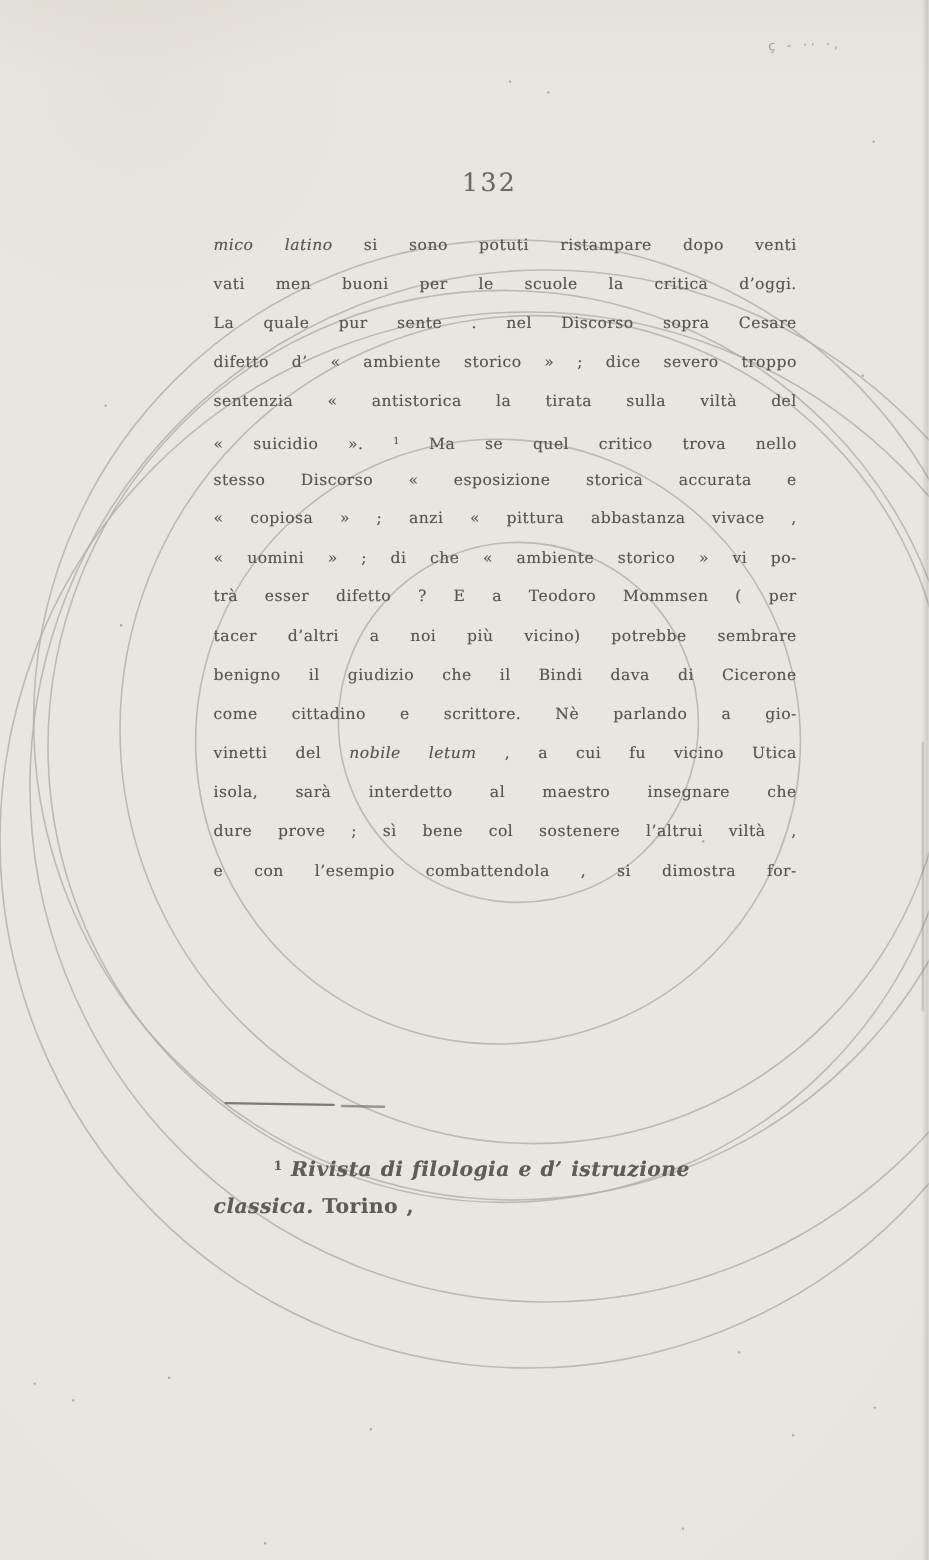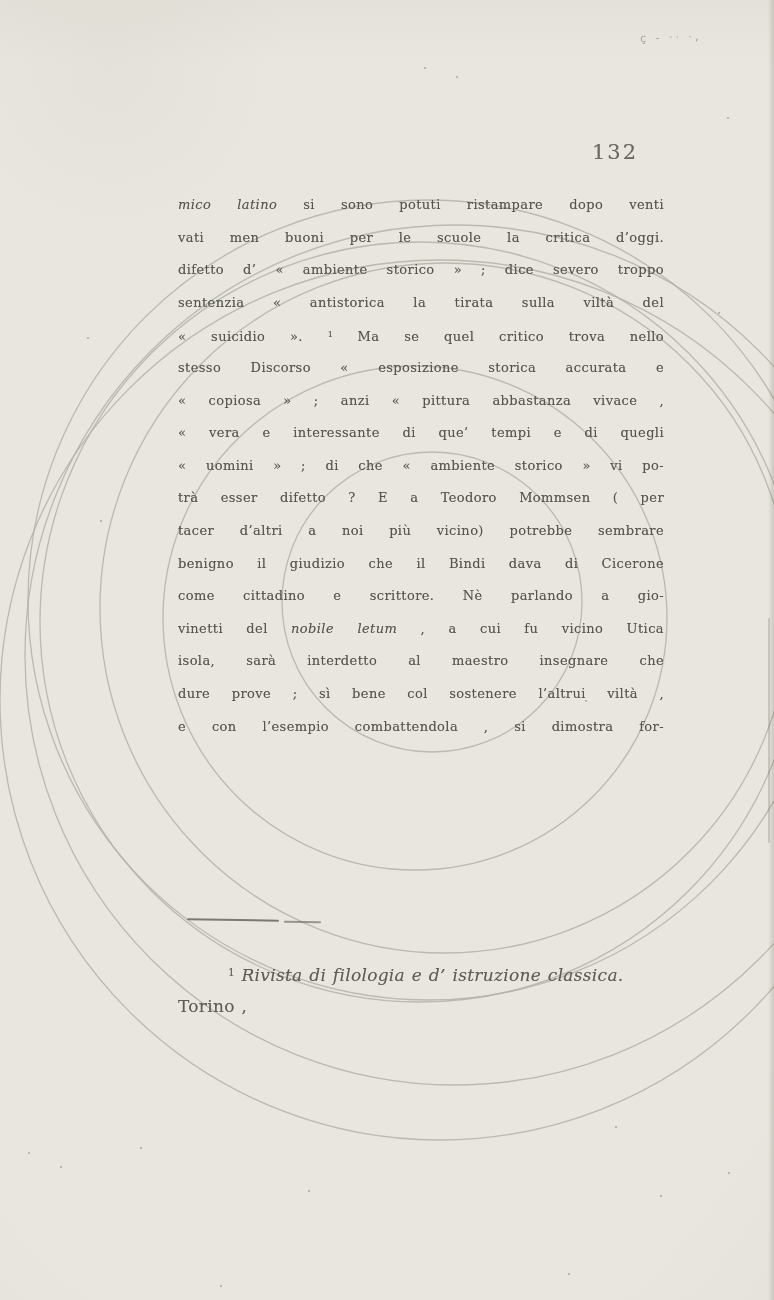--- a/index.html
+++ b/index.html
@@ -10,21 +10,21 @@
   }
   .watermark{position:absolute;left:0;top:0;width:774px;height:1300px;pointer-events:none;}
   .vignette{
     position:absolute;inset:0;pointer-events:none;
     background:
       radial-gradient(ellipse 130% 120% at 46% 42%, rgba(0,0,0,0) 52%, rgba(82,78,66,0.05) 80%, rgba(82,78,66,0.12) 100%),
       radial-gradient(circle 260px at 110px 70px, rgba(150,140,118,0.05), rgba(0,0,0,0) 70%),
       linear-gradient(to bottom, rgba(140,132,110,0.05), rgba(0,0,0,0) 5%);
   }
   .pagenum{
-    position:absolute;left:178px;top:140px;width:460px;text-align:right;
+    position:absolute;left:178px;top:140px;width:460px;text-align:center;
     font-size:21px;letter-spacing:2px;color:#6a6961;
     text-shadow:0 0 0.6px rgba(106,105,97,0.4);
   }
   .body-text{
     position:absolute;left:178px;top:189px;width:486px;
     font-size:13px;line-height:32.6px;color:var(--ink,#56554e);
     letter-spacing:0.4px;word-spacing:2px;
     text-shadow:0 0 0.6px rgba(86,85,78,0.45);
   }
   .bline{text-align:justify;text-align-last:justify;height:32.6px;}
@@ -33,21 +33,21 @@
   .sep{position:absolute;background:#7b7a71;height:2px;border-radius:1px;}
   .sep-a{left:187px;top:919px;width:92px;transform:rotate(0.9deg);}
   .sep-b{left:284px;top:921px;width:37px;height:1.5px;opacity:0.75;transform:rotate(0.9deg);}
   .footnote{
     position:absolute;left:178px;top:957px;width:486px;
     font-size:17px;line-height:30.6px;color:#5e5d55;
     letter-spacing:0.3px;word-spacing:1px;
     text-shadow:0 0 0.5px rgba(94,93,85,0.4);
   }
   .fline{text-align:left;}
-  .fline.indent{text-indent:50px;}
+  .fline.indent{text-indent:50px;font-weight:bold;}
   .pencil{
     position:absolute;left:640px;top:31px;
     font-family:"DejaVu Sans","Liberation Sans",sans-serif;
     font-size:11px;letter-spacing:3px;color:rgba(112,106,94,0.55);
     transform:rotate(-2deg);white-space:nowrap;
   }
   .speck{position:absolute;border-radius:50%;background:rgba(92,89,79,0.42);}
   .edge-right{
     position:absolute;top:0;right:0;width:6px;height:1300px;pointer-events:none;
     background:linear-gradient(to right, rgba(0,0,0,0), rgba(96,92,80,0.22));
@@ -69,26 +69,26 @@
       <circle cx="432" cy="602" r="150" fill="none" stroke="#b2b1a7" stroke-width="1.3" opacity="0.85"></circle>
       <circle cx="455" cy="655" r="430" fill="none" stroke="#b2b1a7" stroke-width="1.3" opacity="0.85"></circle>
       <circle cx="440" cy="700" r="440" fill="none" stroke="#b2b1a7" stroke-width="1.3" opacity="0.85"></circle>
     </svg>
   <div class="vignette"></div>
   <div class="pencil">ç - ·· ·,</div>
   <div class="pagenum">132</div>
   <div class="body-text">
       <div class="bline"><span class="it">mico latino</span><span> si sono potuti ristampare dopo venti</span></div>
       <div class="bline"><span>vati men buoni per le scuole la critica d’oggi.</span></div>
+      <div class="bline"><span>La quale pur sente . nel Discorso sopra Cesare</span></div>
       <div class="bline"><span>difetto d’ « ambiente storico » ; dice severo troppo</span></div>
       <div class="bline"><span>sentenzia « antistorica la tirata sulla viltà del</span></div>
       <div class="bline"><span>« suicidio ». </span><span class="sup">1</span><span> Ma se quel critico trova nello</span></div>
       <div class="bline"><span>stesso Discorso « esposizione storica accurata e</span></div>
       <div class="bline"><span>« copiosa » ; anzi « pittura abbastanza vivace ,</span></div>
-      <div class="bline"><span>« vera e interessante di que’ tempi e di quegli</span></div>
       <div class="bline"><span>« uomini » ; di che « ambiente storico » vi po-</span></div>
       <div class="bline"><span>trà esser difetto ? E a Teodoro Mommsen ( per</span></div>
       <div class="bline"><span>tacer d’altri a noi più vicino) potrebbe sembrare</span></div>
       <div class="bline"><span>benigno il giudizio che il Bindi dava di Cicerone</span></div>
       <div class="bline"><span>come cittadino e scrittore. Nè parlando a gio-</span></div>
       <div class="bline"><span>vinetti del </span><span class="it">nobile letum</span><span> , a cui fu vicino Utica</span></div>
       <div class="bline"><span>isola, sarà interdetto al maestro insegnare che</span></div>
       <div class="bline"><span>dure prove ; sì bene col sostenere l’altrui viltà ,</span></div>
       <div class="bline"><span>e con l’esempio combattendola , si dimostra for-</span></div>
     </div>

